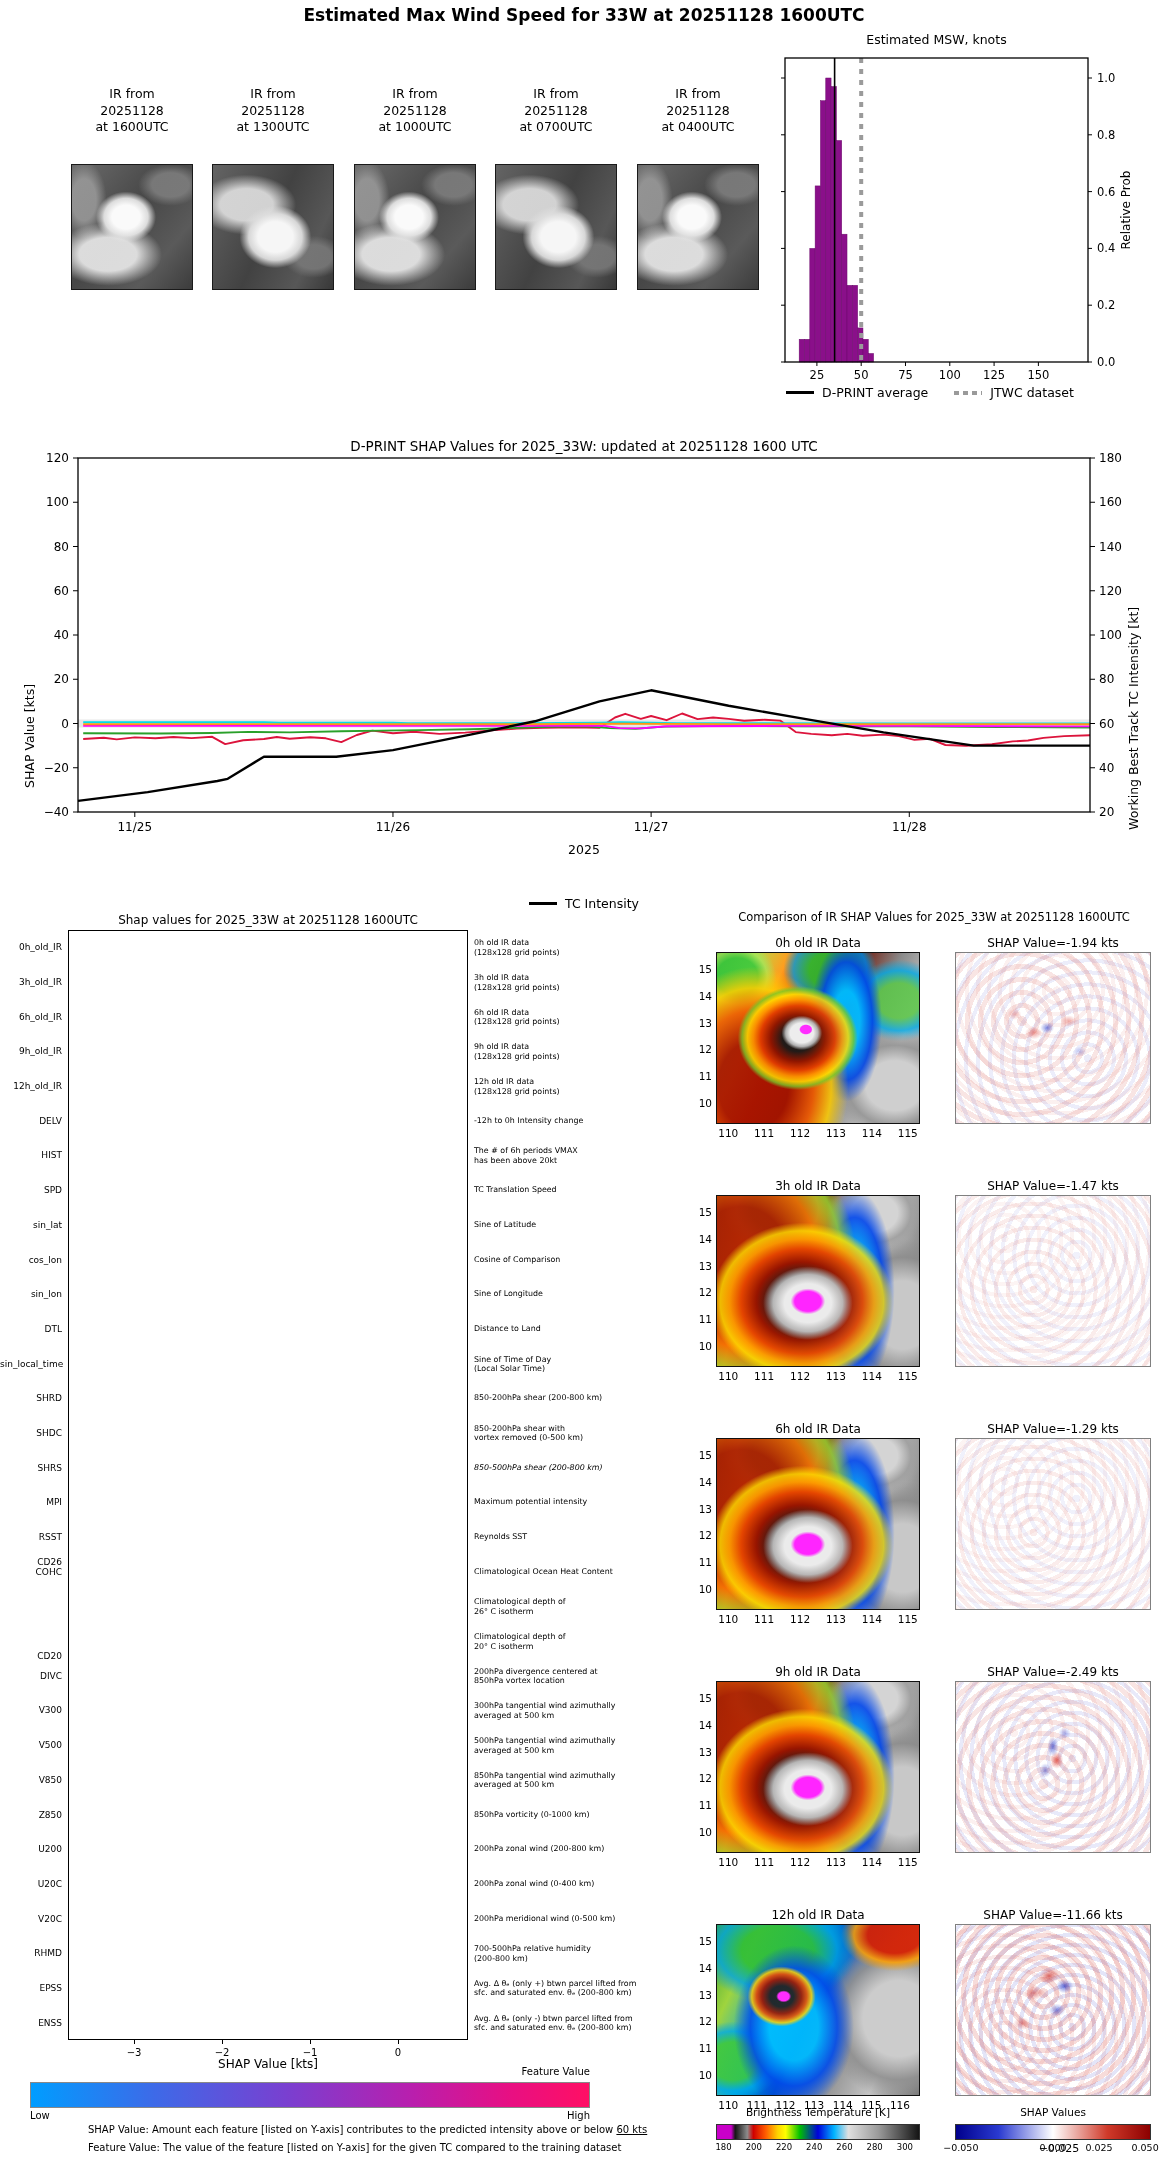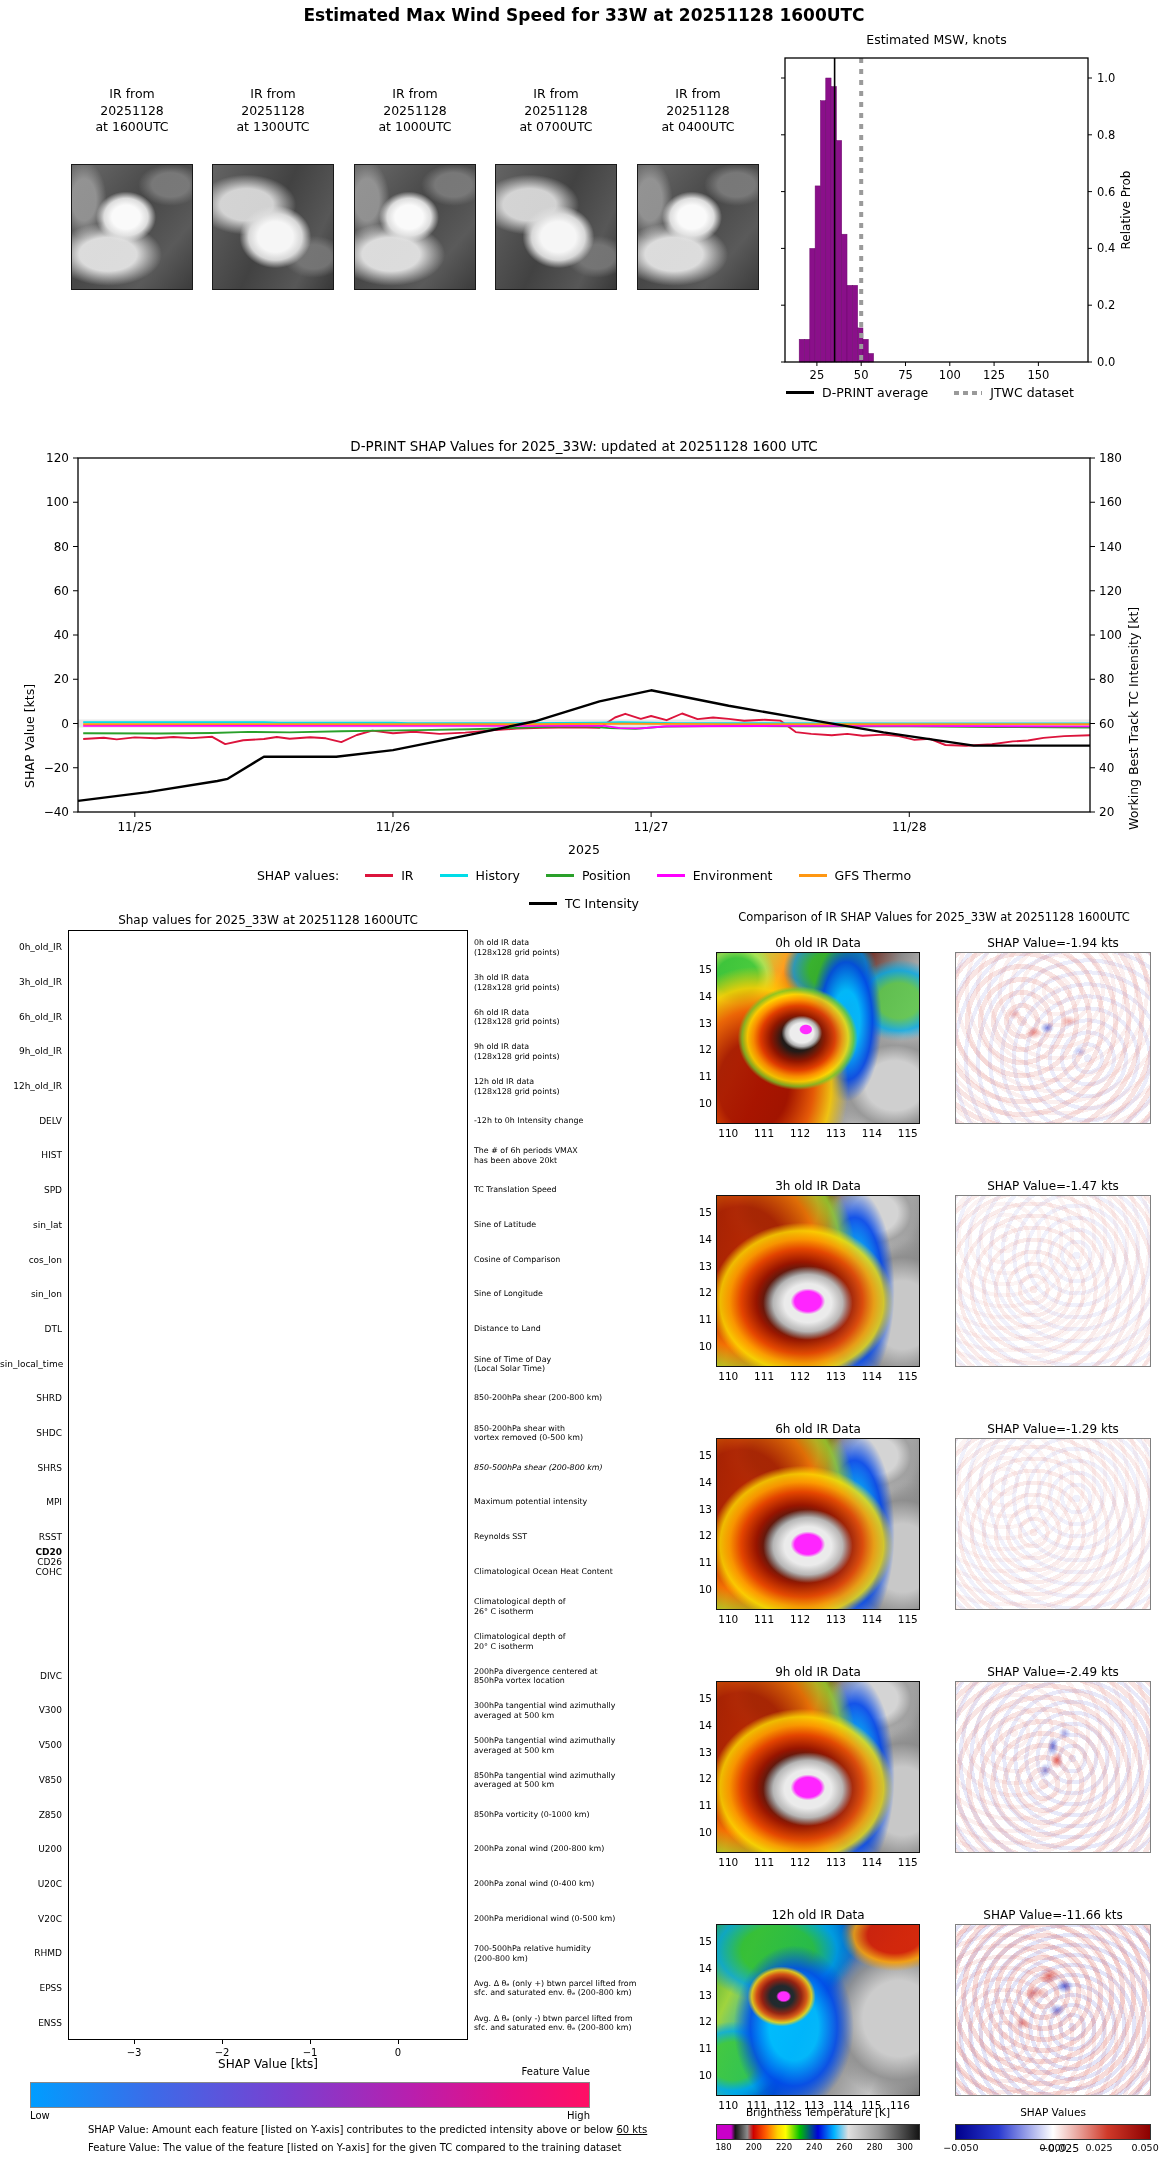--- a/index.html
+++ b/index.html
@@ -260,43 +260,20 @@
       <line x1="392.9591836734693" y1="382" x2="392.9591836734693" y2="387" stroke="#000"></line>
       <text x="392.9591836734693" y="401" font-size="12" text-anchor="middle" fill="#000">11/26</text>
       <line x1="651.1224489795918" y1="382" x2="651.1224489795918" y2="387" stroke="#000"></line>
       <text x="651.1224489795918" y="401" font-size="12" text-anchor="middle" fill="#000">11/27</text>
       <line x1="909.2857142857144" y1="382" x2="909.2857142857144" y2="387" stroke="#000"></line>
       <text x="909.2857142857144" y="401" font-size="12" text-anchor="middle" fill="#000">11/28</text>
       <text x="584" y="424" font-size="12.5" text-anchor="middle" fill="#000">2025</text>
     </svg>
   <div class="abs vlabel" style="left:22px;top:548px;height:240px;">SHAP Value [kts]</div>
   <div class="abs vlabel" style="left:1126px;top:500px;height:330px;">Working Best Track TC Intensity [kt]</div>
-  <div id="mid-legend1" class="abs legend-row" style="left:0;top:868px;width:1168px;">
-      <div style="font-size: 12.5px;">SHAP values:</div>
-      <div class="legend-item" style="">
-        <div class="sw" style="background: rgb(220, 20, 60);"></div>
-        <div style="">IR</div>
-      </div>
-      <div class="legend-item" style="">
-        <div class="sw" style="background: rgb(0, 221, 232);"></div>
-        <div style="">History</div>
-      </div>
-      <div class="legend-item" style="">
-        <div class="sw" style="background: rgb(42, 160, 42);"></div>
-        <div style="">Position</div>
-      </div>
-      <div class="legend-item" style="">
-        <div class="sw" style="background: rgb(255, 0, 255);"></div>
-        <div style="">Environment</div>
-      </div>
-      <div class="legend-item" style="">
-        <div class="sw" style="background: rgb(255, 151, 18);"></div>
-        <div style="">GFS Thermo</div>
-      </div>
-    </div>
   <div id="mid-legend2" class="abs legend-row" style="left:0;top:896px;width:1168px;">
       <div class="legend-item" style="">
         <div class="sw thick" style="background: rgb(0, 0, 0);"></div>
         <div style="">TC Intensity</div>
       </div>
     </div>
 
   <div class="abs ctr" style="left:0;top:913px;width:536px;font-size:12px;">Shap values for 2025_33W at 20251128 1600UTC</div>
   <div id="dotplot">
       <div class="dp-sec" style="top: 1103.44px; height: 104.062px;"></div>
@@ -394,21 +371,21 @@
       <div class="dp-name" style="top: 1537.03px;">RSST</div>
       <div class="dp-desc" style="top: 1537.03px;">Reynolds SST</div>
       <div class="dp-dot" style="left: 428.58px; top: 1531.53px; background: rgb(106, 82, 216);"></div>
       <div class="dp-name" style="top: 1571.72px;">COHC</div>
       <div class="dp-desc" style="top: 1571.72px;">Climatological Ocean Heat Content</div>
       <div class="dp-dot" style="left: 389.86px; top: 1566.22px; background: rgb(91, 91, 224);"></div>
       <div class="dp-name" style="top: 1562px;">CD26</div>
       <div class="dp-desc" style="top: 1606.41px;">Climatological depth of
 26° C isotherm</div>
       <div class="dp-dot" style="left: 392.5px; top: 1600.91px; background: rgb(153, 51, 170);"></div>
-      <div class="dp-name" style="top: 1552px; font-weight: bold;">CD20</div>
+      <div class="dp-name" style="top: 1656px;">CD20</div>
       <div class="dp-desc" style="top: 1641.09px;">Climatological depth of
 20° C isotherm</div>
       <div class="dp-dot" style="left: 386.34px; top: 1635.59px; background: rgb(30, 144, 255);"></div>
       <div class="dp-name" style="top: 1675.78px;">DIVC</div>
       <div class="dp-desc" style="top: 1675.78px;">200hPa divergence centered at
 850hPa vortex location</div>
       <div class="dp-dot" style="left: 391.62px; top: 1670.28px; background: rgb(187, 34, 187);"></div>
       <div class="dp-name" style="top: 1710.47px;">V300</div>
       <div class="dp-desc" style="top: 1710.47px;">300hPa tangential wind azimuthally
 averaged at 500 km</div>

